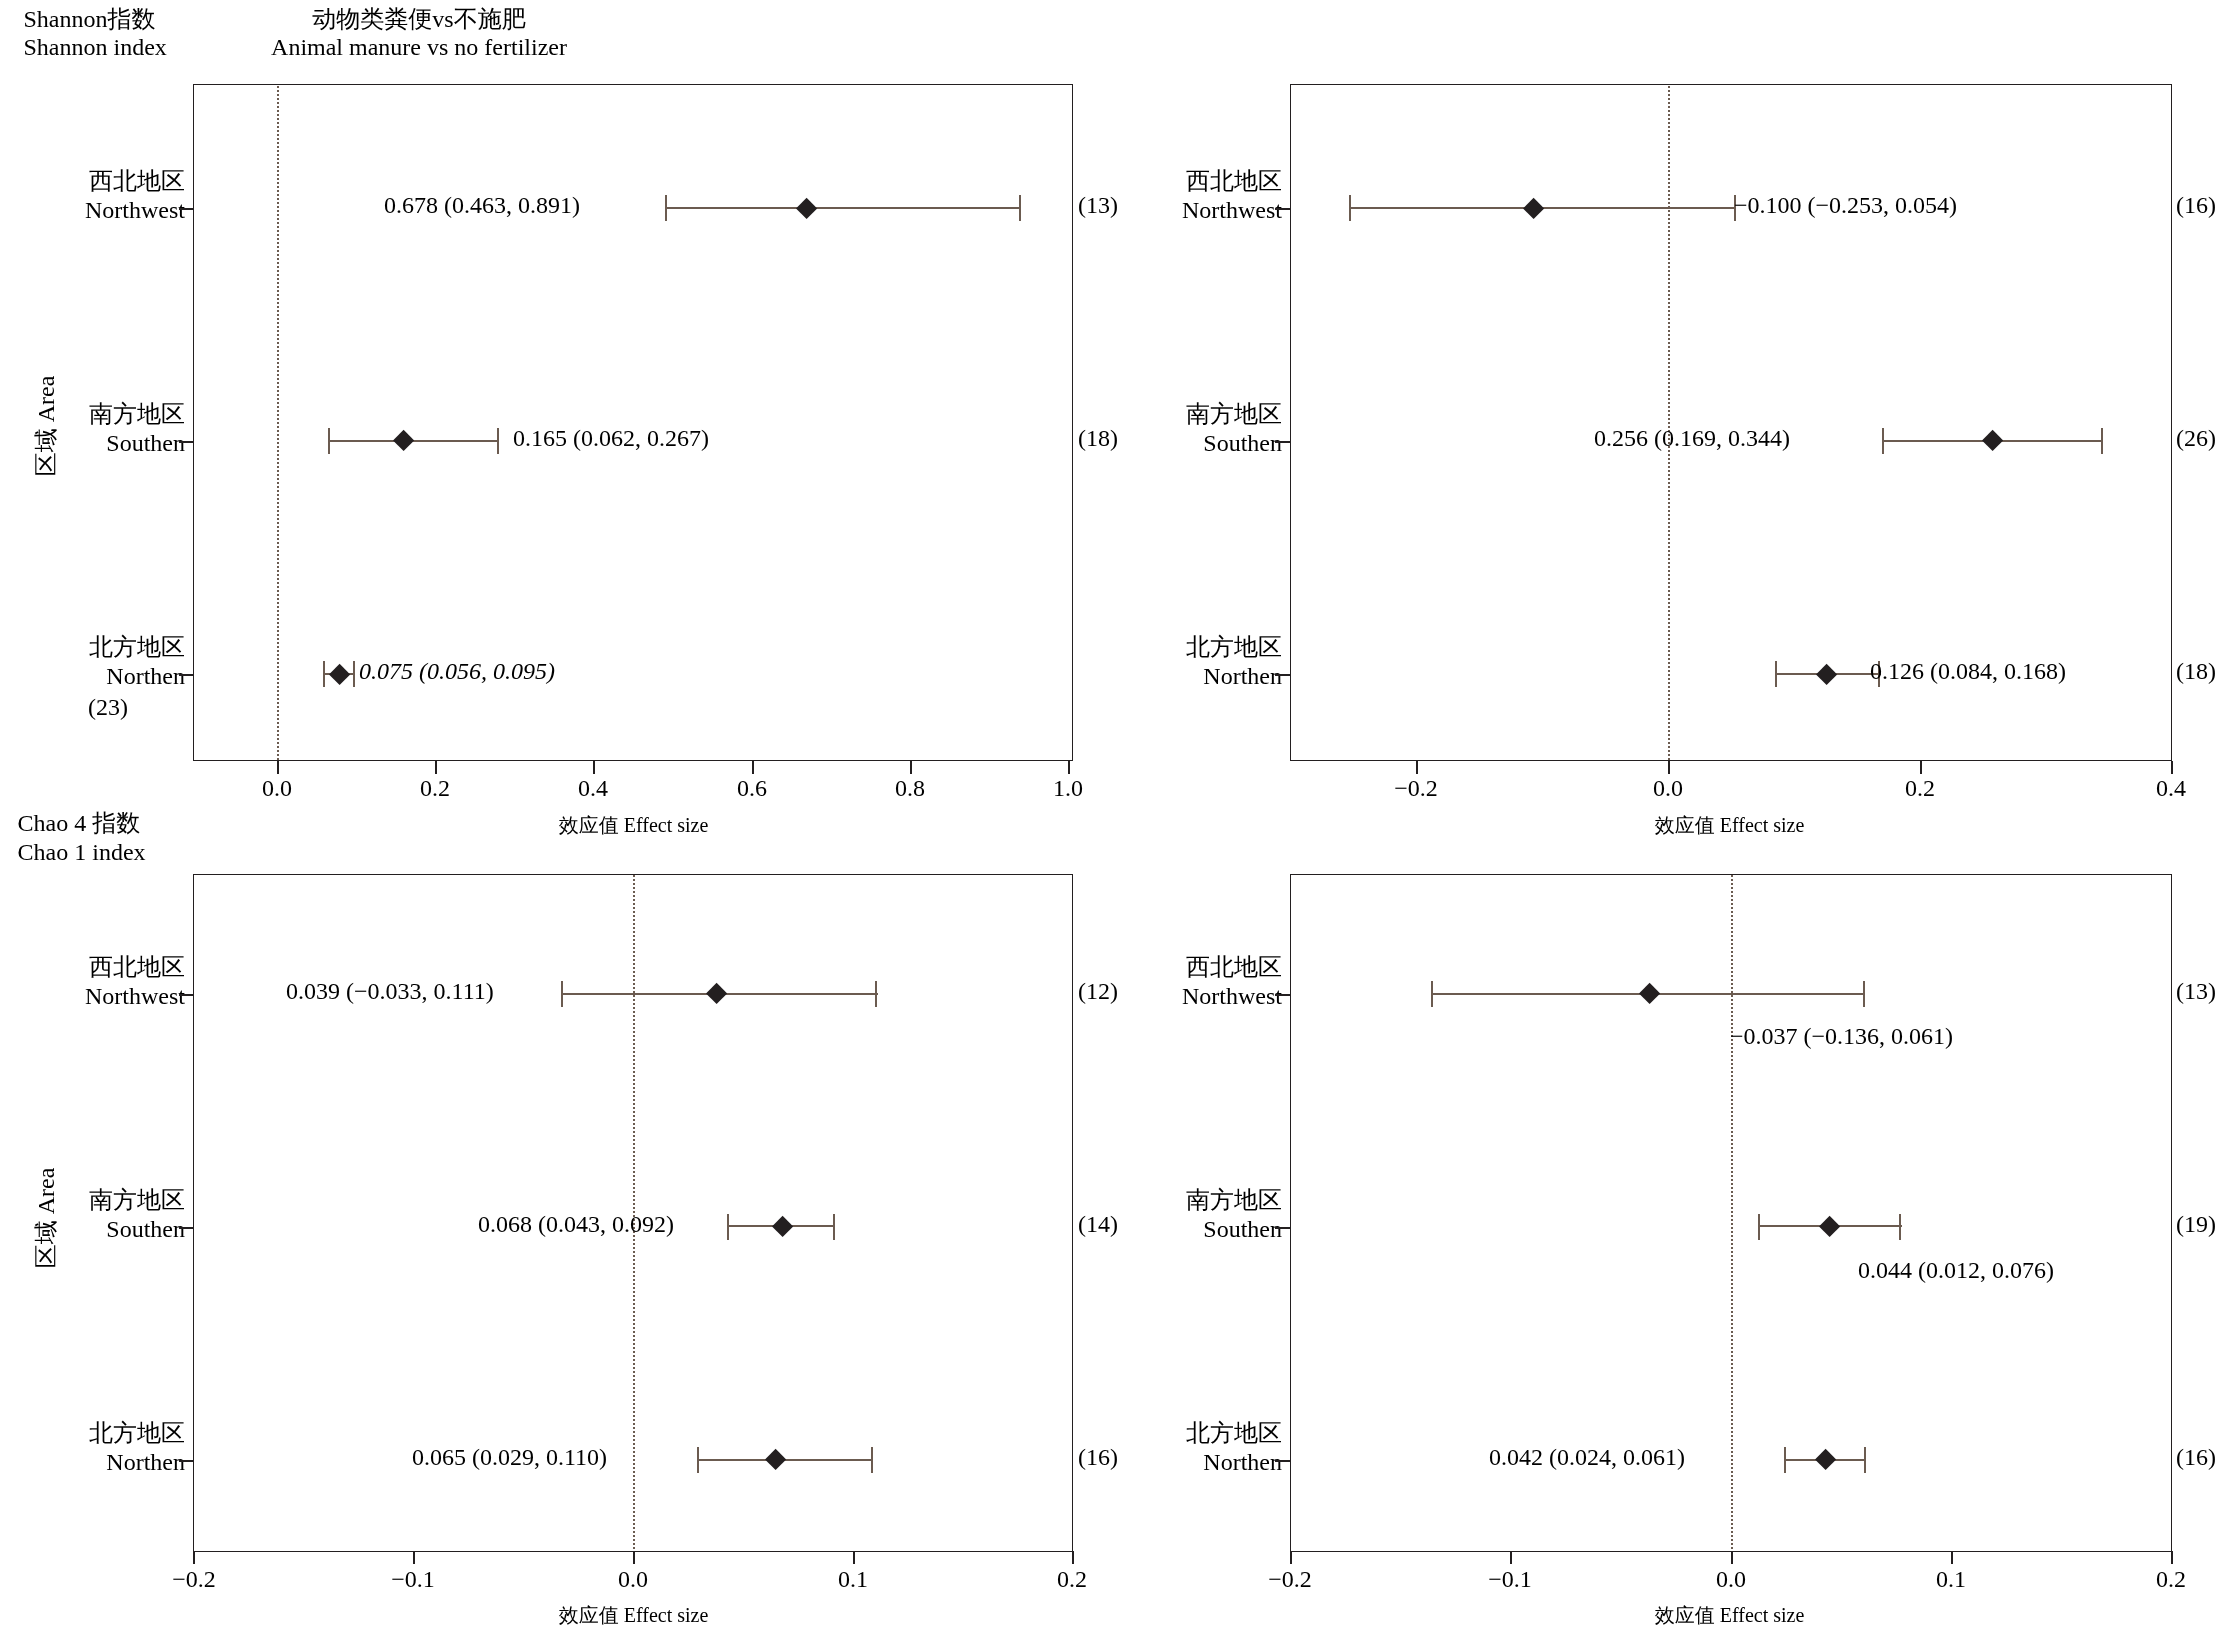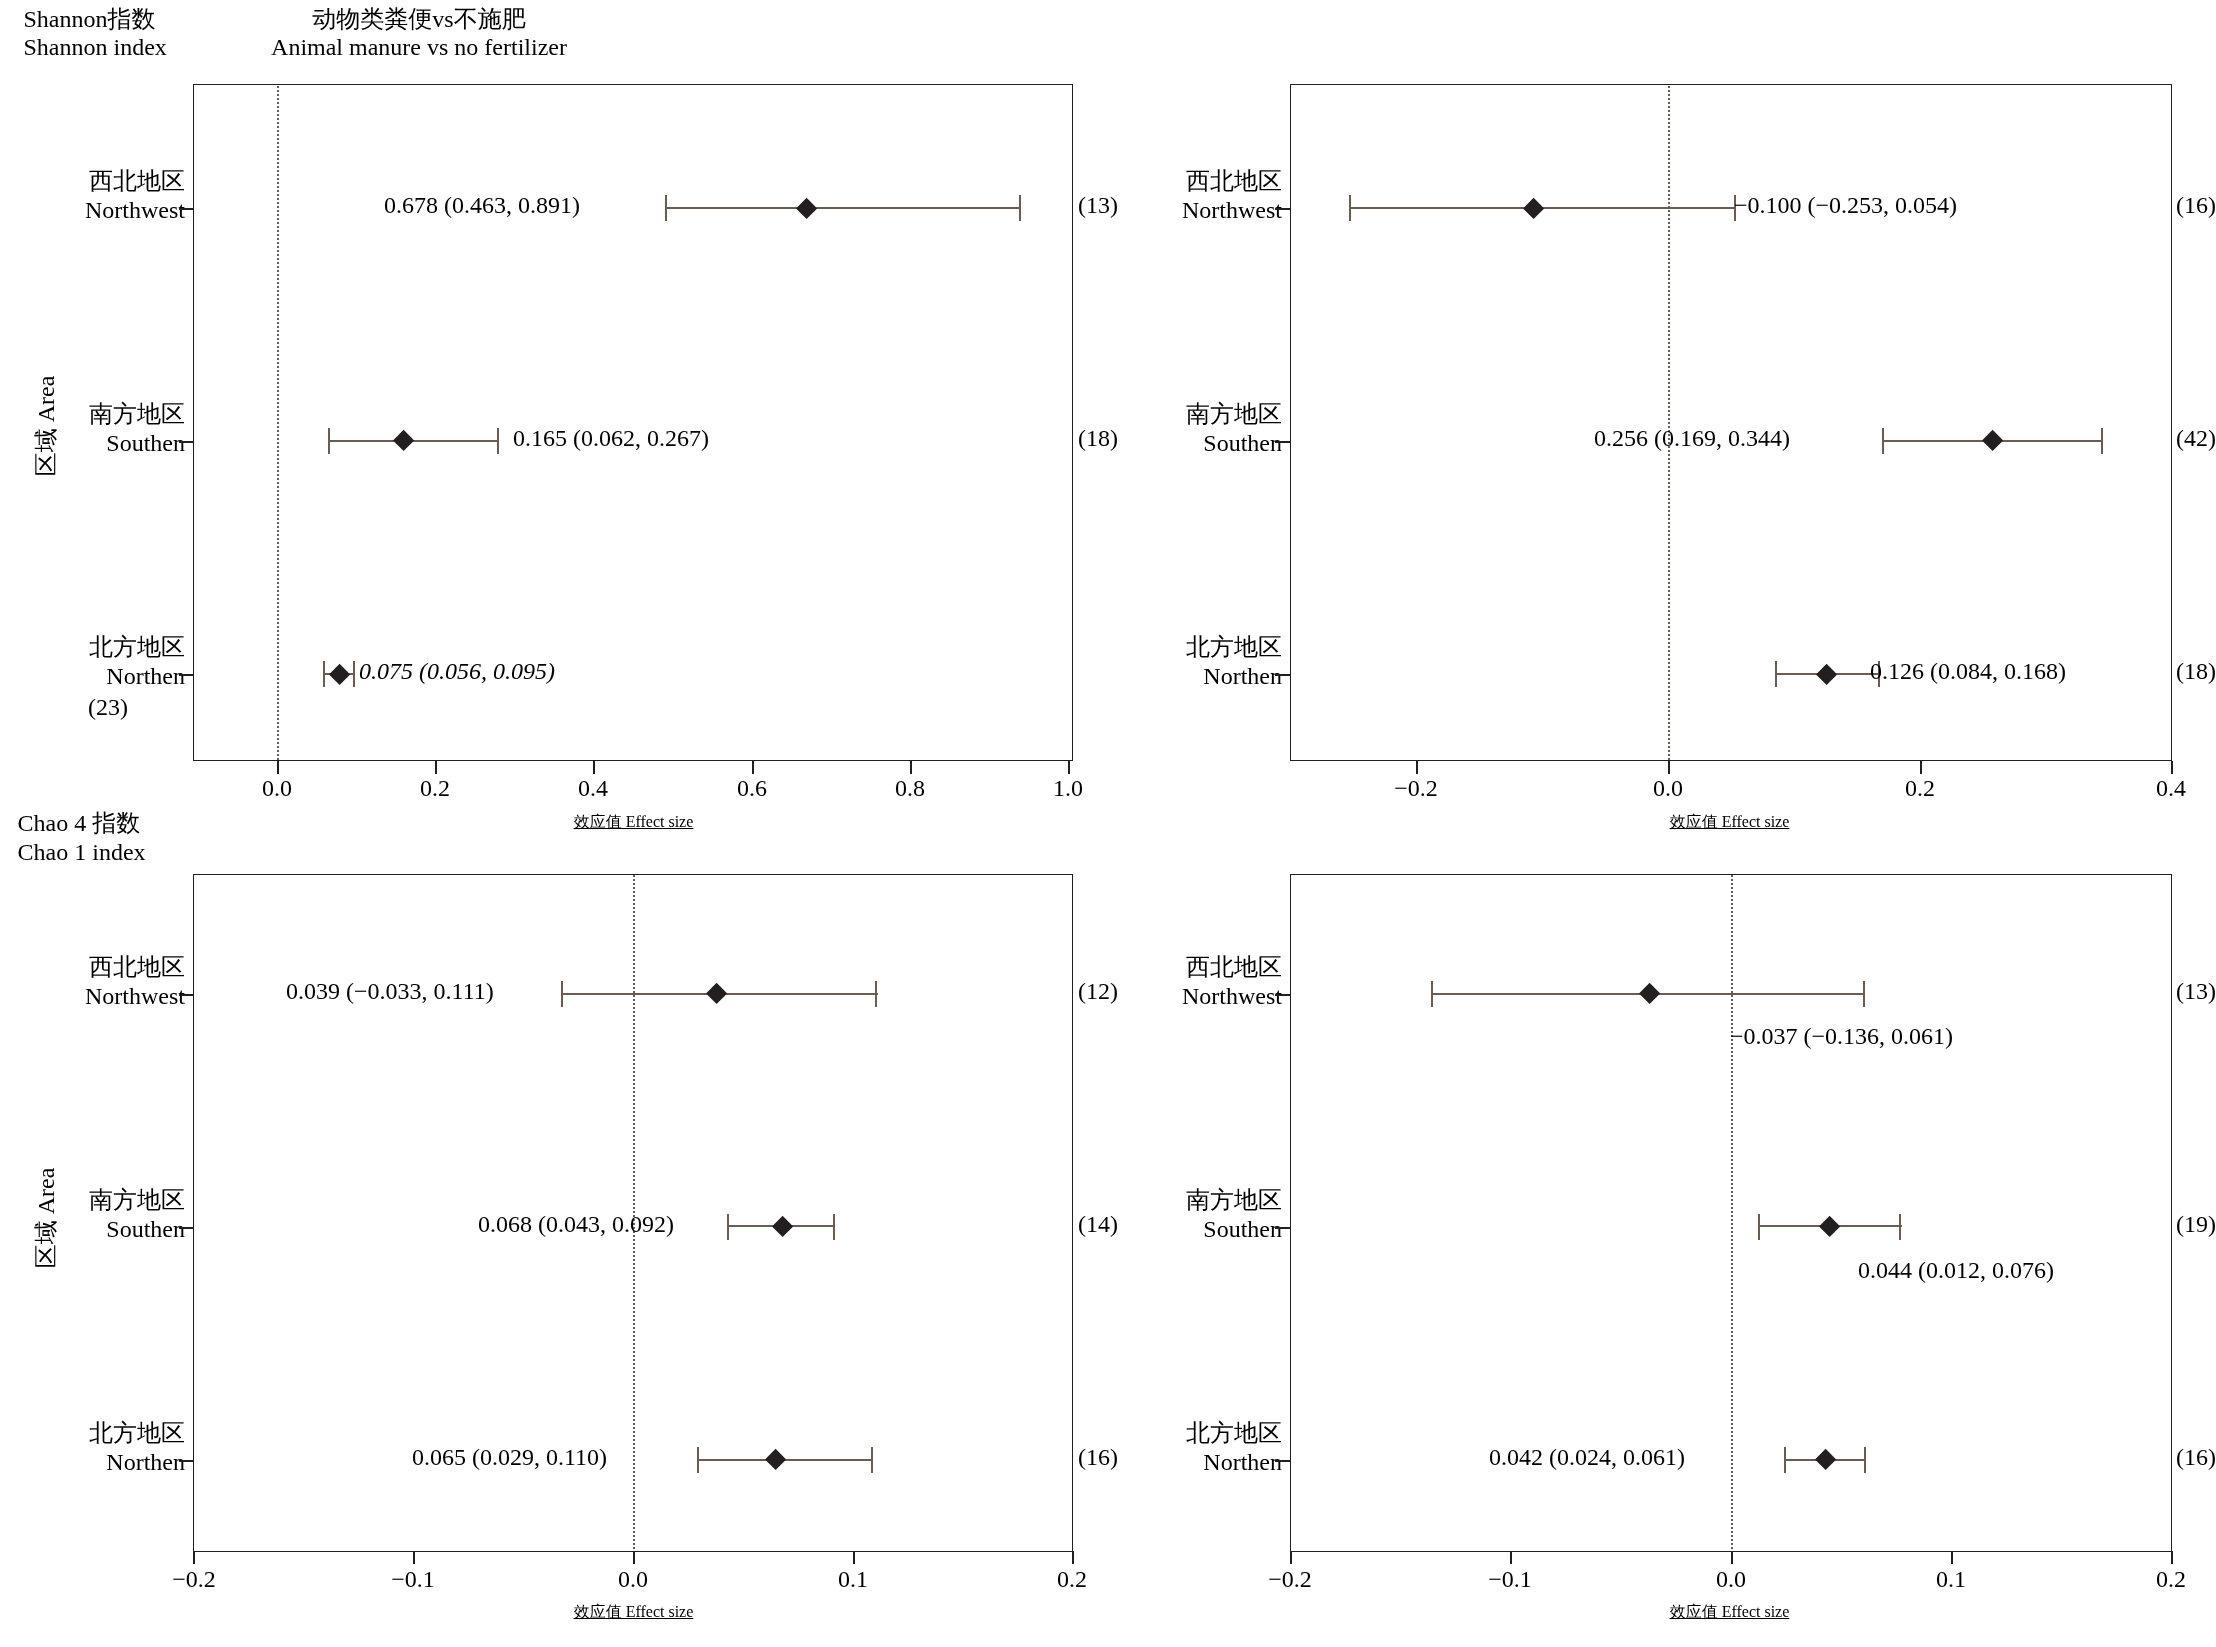--- a/index.html
+++ b/index.html
@@ -33,24 +33,23 @@
   }
   .ylabel{
     position:absolute;
     font-size:24px;
     white-space:nowrap;
     transform-origin:center center;
     transform:rotate(-90deg);
   }
   .xlabel{
     position:absolute;
-    font-size:16px;
+    font-size:20px;
     text-align:center;
     white-space:nowrap;
-    text-decoration:underline;
   }
   .ytick{
     position:absolute;
     font-size:24px;
     line-height:1.2;
     text-align:right;
     white-space:nowrap;
   }
   .xtick{
     position:absolute;
@@ -209,21 +208,21 @@
   <div class="ci-cap" style="left:1734px; top:195px; height:26px;"></div>
   <div class="diamond" style="left:1526px; top:201px;"></div>
   <div class="estlabel" style="left:1734px; top:192px;">−0.100 (−0.253, 0.054)</div>
   <div class="nlabel" style="left:2176px; top:192px;">(16)</div>
 
   <div class="ci-line" style="left:1882px; top:440px; width:221px;"></div>
   <div class="ci-cap" style="left:1882px; top:428px; height:26px;"></div>
   <div class="ci-cap" style="left:2101px; top:428px; height:26px;"></div>
   <div class="diamond" style="left:1985px; top:433px;"></div>
   <div class="estlabel" style="left:1594px; top:425px;">0.256 (0.169, 0.344)</div>
-  <div class="nlabel" style="left:2176px; top:425px;">(42)</div>
+  <div class="nlabel" style="left:2176px; top:425px;">(26)</div>
 
   <div class="ci-line" style="left:1775px; top:673px; width:106px;"></div>
   <div class="ci-cap" style="left:1775px; top:661px; height:26px;"></div>
   <div class="ci-cap" style="left:1878px; top:661px; height:26px;"></div>
   <div class="diamond" style="left:1819px; top:667px;"></div>
   <div class="estlabel" style="left:1870px; top:658px;font-family:Liberation Serif, serif;">0.126 (0.084, 0.168)</div>
   <div class="nlabel" style="left:2176px; top:658px;">(18)</div>
 
   <div class="tickmark" style="left:1416px; top:761px; height:13px;"></div>
   <div class="tickmark" style="left:1668px; top:761px; height:13px;"></div>

